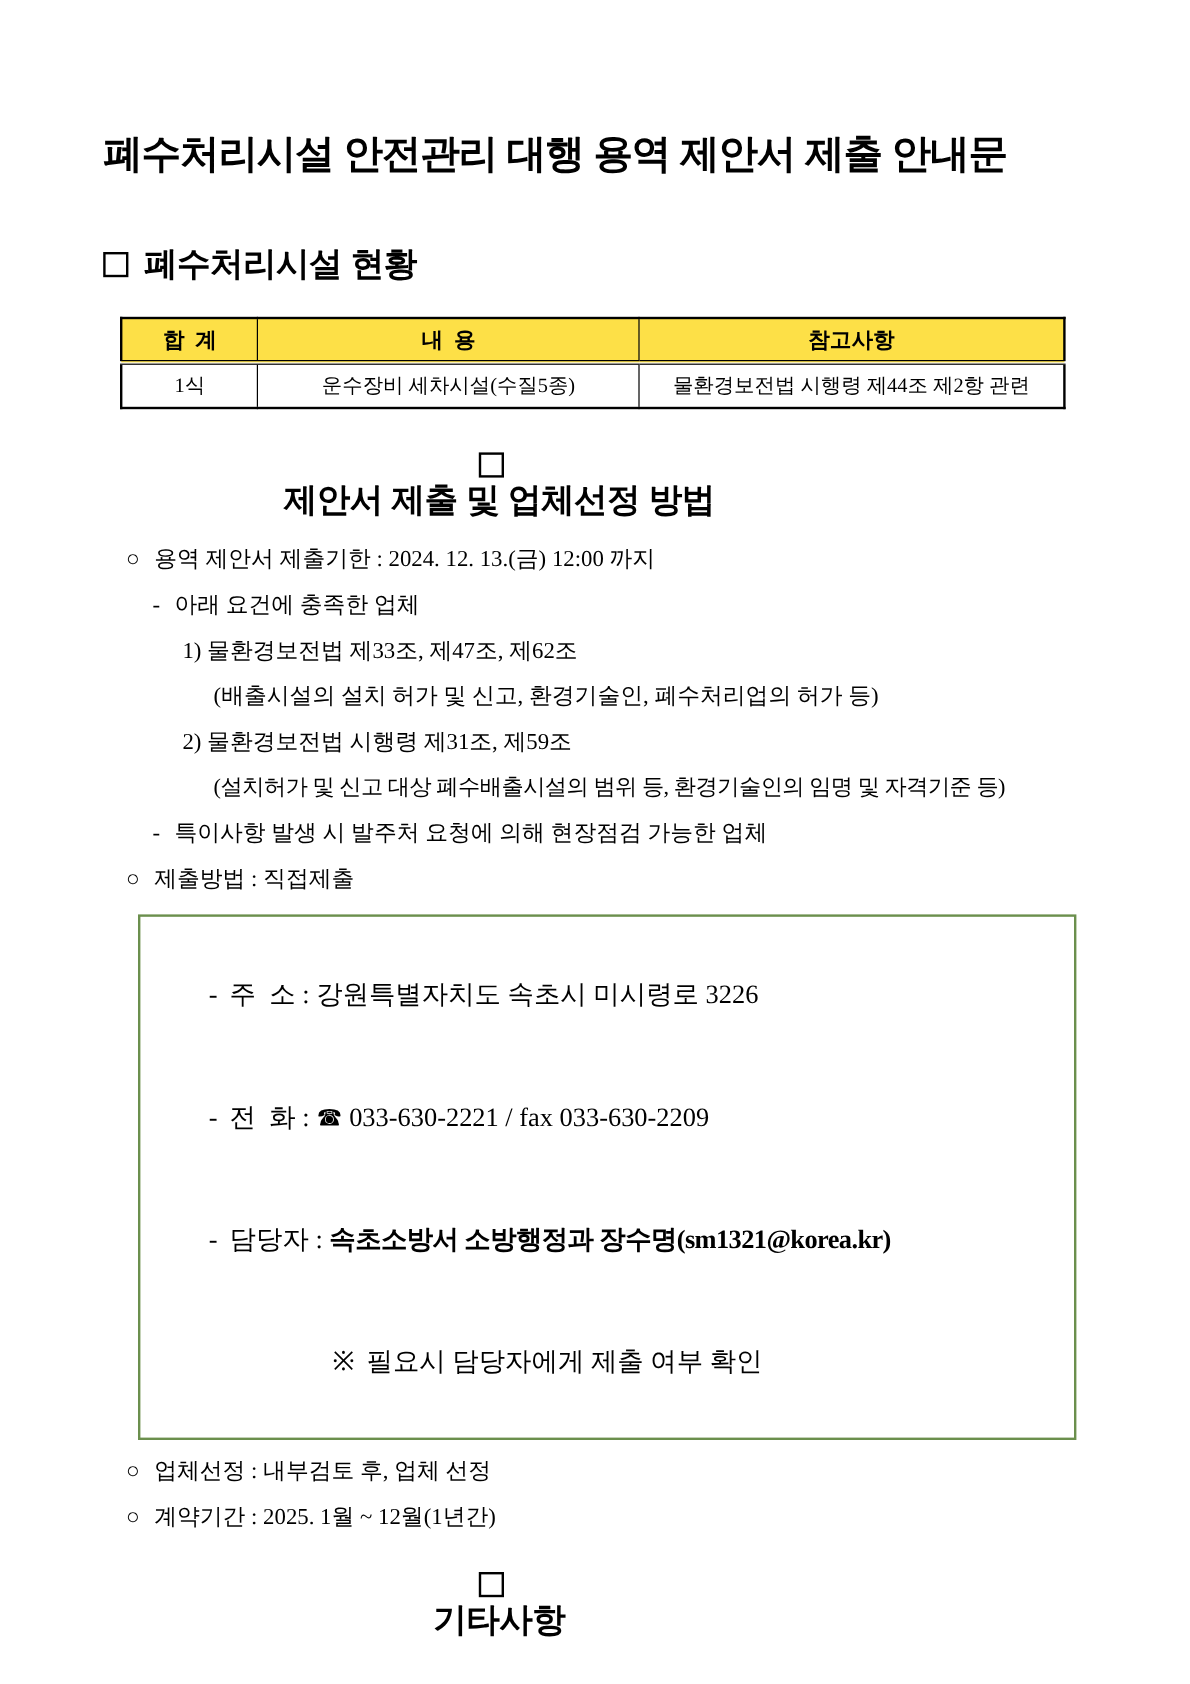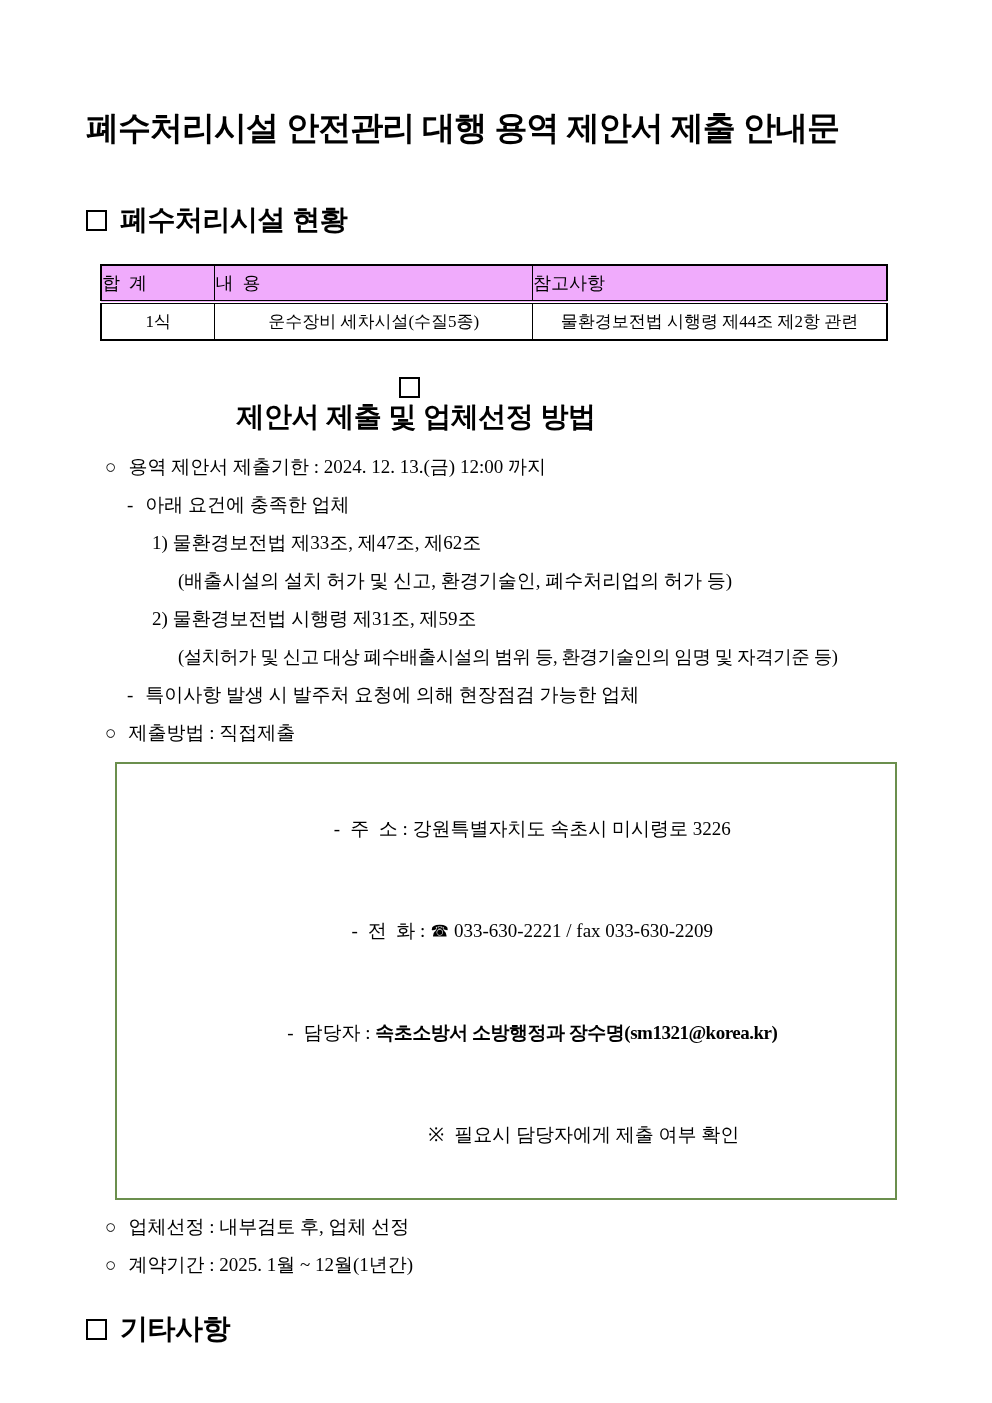--- a/index.html
+++ b/index.html
@@ -40,40 +40,40 @@
   .sq {
     display: inline-block;
     width: 21px;
     height: 21px;
     border: 2px solid #000;
     margin-right: 13px;
     flex: 0 0 auto;
   }
   .sec-head-1 { margin-top: 50px; }
   .sec-head-2 { margin-top: 36px; flex-direction: column; }
-  .sec-head-3 { margin-top: 26px; }
+  .sec-head-3 { margin-top: 26px; flex-direction: column; }
 
   
   table.facility {
     margin-top: 25px;
     margin-left: 14px;
     width: 788px;
     border-collapse: collapse;
     border: 2.5px solid #000;
     table-layout: fixed;
   }
   table.facility th {
-    background: #f0abfc;
-    font-weight: normal;
+    background: #fde047;
+    font-weight: bold;
     font-size: 18px;
     height: 37px;
     border-bottom: 4px double #000;
     border-left: 1px solid #000;
     white-space: pre;
-    text-align: left;
+    text-align: center;
     vertical-align: middle;
   }
   table.facility td {
     font-size: 17px;
     height: 38px;
     border-left: 1px solid #000;
     text-align: center;
     vertical-align: middle;
     white-space: pre;
   }
@@ -107,23 +107,22 @@
   
   .contact-box {
     margin-top: 10px;
     margin-left: 29px;
     width: 782px;
     border: 2px solid #6b8f4d;
     padding: 14px 0 12px 24px;
   }
   .contact-box .cline {
     line-height: 34px;
-    font-size: 19px;
+    font-size: 22px;
     white-space: pre;
-    text-align: center;
   }
   .contact-box .cline .marker { margin-right: 10px; }
   .cnote { margin-left: 103px; }
   .cnote .marker { margin-right: 8px; }
 
   .after-box { margin-top: 8px; }
 </style>
 </head>
 <body>
 

